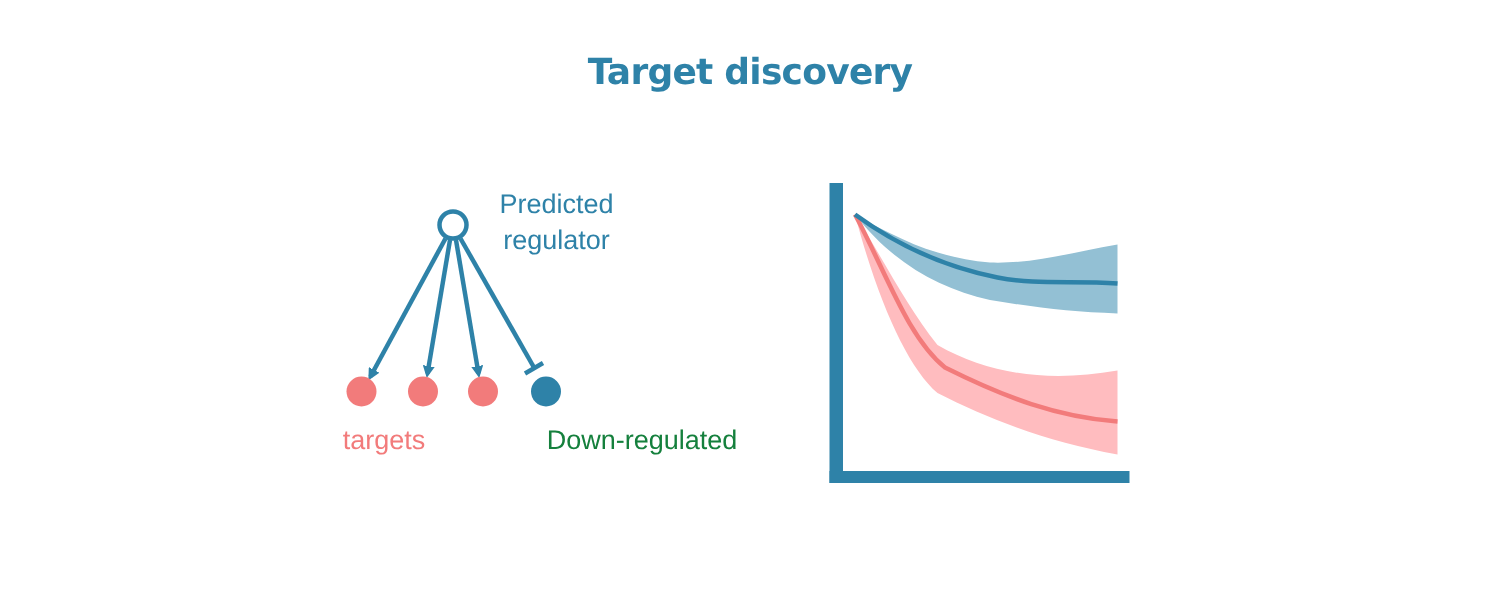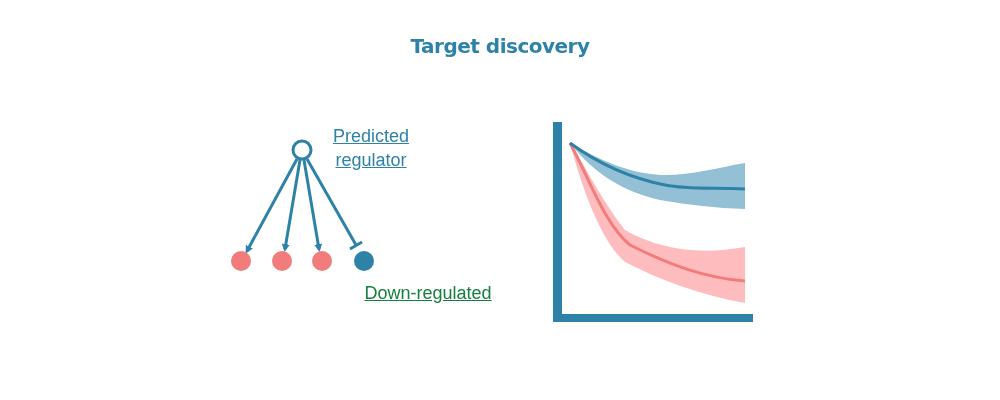--- a/index.html
+++ b/index.html
@@ -15,36 +15,35 @@
       font-family: "Liberation Sans", sans-serif;
     }
     .title {
       position: absolute;
       left: 0;
       top: 34px;
       width: 1000px;
       text-align: center;
       font-family: "DejaVu Sans", sans-serif;
       font-weight: bold;
-      font-size: 20px;
+      font-size: 24px;
       letter-spacing: -0.5px;
       color: #2e82a8;
     }
     svg.canvas {
       position: absolute;
       left: 0;
       top: 0;
     }
     .lbl {
       position: absolute;
       font-family: "Liberation Sans", sans-serif;
       font-size: 18px;
       line-height: 24px;
       text-align: center;
-      text-decoration: underline;
     }
     .lbl-reg {
       left: 326px;
       top: 124px;
       width: 90px;
       color: #2e82a8;
     }
     .lbl-up {
       left: 186px;
       top: 281px;
@@ -100,17 +99,18 @@
     <rect x="553" y="314" width="200" height="8" fill="#2e82a8"></rect>
   </g>
 </svg>
 
 <div class="lbl lbl-reg">
   <div>Predicted</div>
   <div>regulator</div>
 </div>
 
 <div class="lbl lbl-up">
+  <div>targets</div>
 </div>
 
 <div class="lbl lbl-down">
   <div>Down-regulated</div>
 </div>
 
 </body></html>

